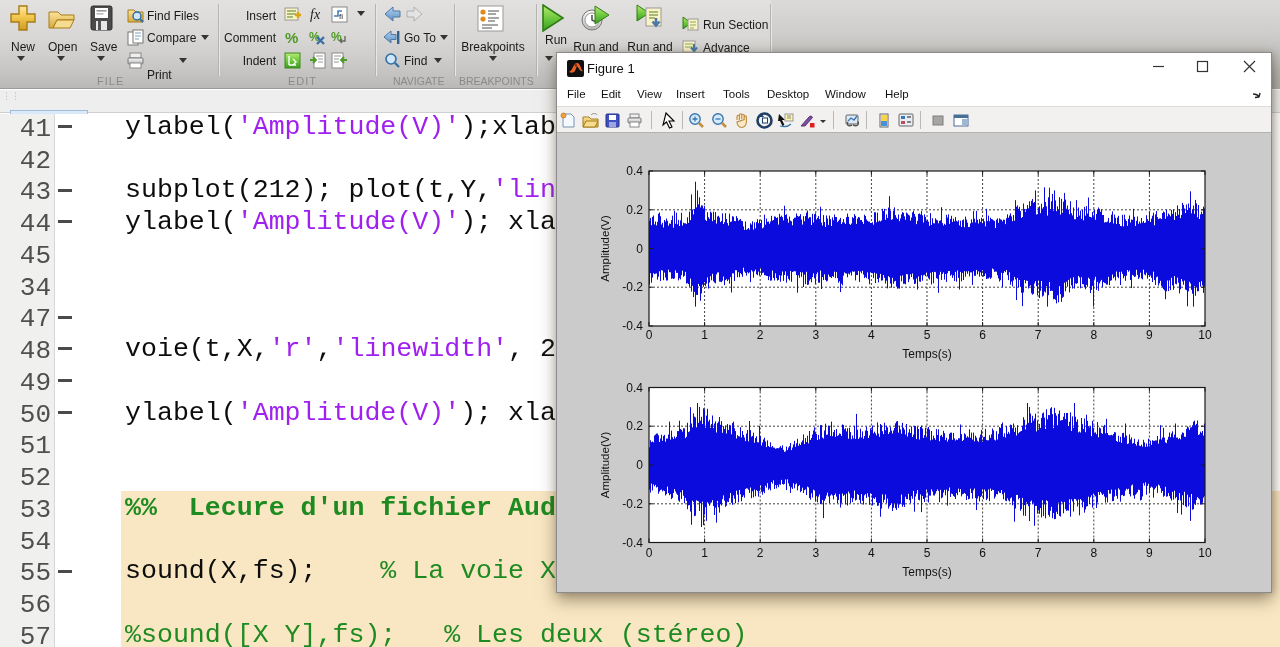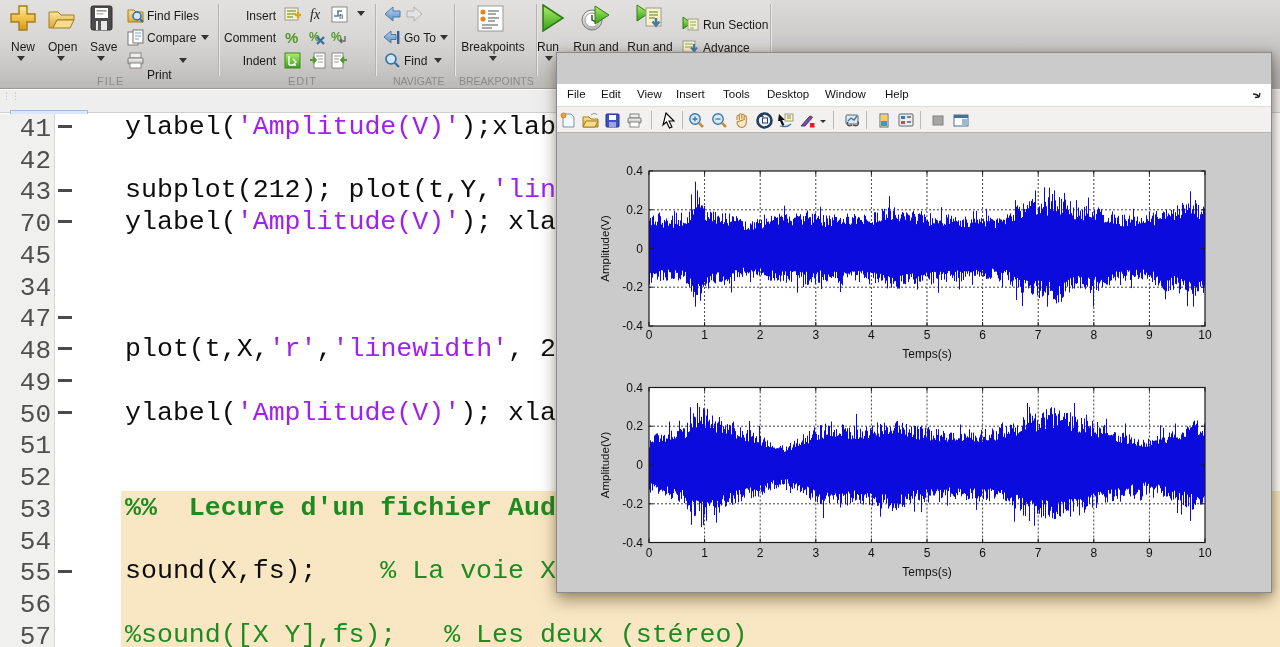--- a/index.html
+++ b/index.html
@@ -178,21 +178,21 @@
       <circle cx="6" cy="14" r="2.6" fill="#e08a1e"></circle>
       <path d="M11 6h11M11 9h8M11 13h11M11 16h7M5 20h16M5 23h10" stroke="#8a8a8a" stroke-width="1.4"></path>
     </svg>
     <div class="btxt" style="left:455px;top:40px;width:76px;text-align:center">Breakpoints</div>
     <div class="ddown" style="left:489px;top:56px"></div>
     <div class="glabel" style="left:459px;letter-spacing:0;font-size:10.5px">BREAKPOINTS</div>
     <div class="vsep" style="left:536px"></div>
     <svg class="abs" style="left:541px;top:4px" width="24" height="28" viewBox="0 0 24 28">
       <path d="M2 1l20 13L2 27z" fill="url(#grn)" stroke="#2f7d15" stroke-width="1.6"></path>
     </svg>
-    <div class="btxt" style="left:537px;top:40px;width:30px;text-align:left">Run</div>
+    <div class="btxt" style="left:537px;top:33px;width:30px;text-align:right">Run</div>
     <div class="ddown" style="left:545px;top:56px"></div>
     <svg class="abs" style="left:581px;top:4px" width="30" height="28" viewBox="0 0 30 28">
       <circle cx="11" cy="16" r="10" fill="url(#sil)" stroke="#777"></circle>
       <circle cx="11" cy="16" r="7" fill="#fff" stroke="#999"></circle>
       <path d="M11 11v5l4 2" stroke="#555" stroke-width="1.6" fill="none"></path>
       <path d="M14 2l14 9-14 9z" fill="url(#grn)" stroke="#2f7d15"></path>
     </svg>
     <div class="btxt" style="left:572px;top:40px;width:48px;text-align:center">Run and</div>
     <svg class="abs" style="left:634px;top:4px" width="32" height="28" viewBox="0 0 32 28">
       <path d="M3 1l12 8-12 8z" fill="url(#grn)" stroke="#2f7d15"></path>
@@ -224,48 +224,65 @@
     <div id="editor">
       <div id="gutter"></div>
       <div id="sectionhl"></div>
       <div class="lnum" style="top:-0.2px">41</div>
       <div class="dashm" style="top:11.0px"></div>
       <div class="cl" style="top:-2.2px"><span>ylabel(</span><span class="str">'Amplitude(V)'</span><span>);xlabel(</span><span class="str">'Temps(s)'</span><span>);</span></div>
       <div class="lnum" style="top:31.6px">42</div>
       <div class="lnum" style="top:63.3px">43</div>
       <div class="dashm" style="top:74.5px"></div>
       <div class="cl" style="top:61.3px"><span>subplot(212); plot(t,Y,</span><span class="str">'linewidth'</span><span>, 2);</span></div>
-      <div class="lnum" style="top:95.1px">70</div>
+      <div class="lnum" style="top:95.1px">44</div>
       <div class="dashm" style="top:106.2px"></div>
       <div class="cl" style="top:93.1px"><span>ylabel(</span><span class="str">'Amplitude(V)'</span><span>); xlabel(</span><span class="str">'Temps(s)'</span><span>);</span></div>
       <div class="lnum" style="top:126.8px">45</div>
       <div class="lnum" style="top:158.6px">34</div>
       <div class="lnum" style="top:190.3px">47</div>
       <div class="dashm" style="top:201.5px"></div>
       <div class="lnum" style="top:222.1px">48</div>
       <div class="dashm" style="top:233.2px"></div>
-      <div class="cl" style="top:220.1px"><span>plot(t,X,</span><span class="str">'r'</span><span>,</span><span class="str">'linewidth'</span><span>, 2);</span></div>
+      <div class="cl" style="top:220.1px"><span>voie(t,X,</span><span class="str">'r'</span><span>,</span><span class="str">'linewidth'</span><span>, 2);</span></div>
       <div class="lnum" style="top:253.8px">49</div>
       <div class="dashm" style="top:265.0px"></div>
       <div class="lnum" style="top:285.6px">50</div>
       <div class="dashm" style="top:296.8px"></div>
       <div class="cl" style="top:283.6px"><span>ylabel(</span><span class="str">'Amplitude(V)'</span><span>); xlabel(</span><span class="str">'Temps(s)'</span><span>);</span></div>
       <div class="lnum" style="top:317.3px">51</div>
       <div class="lnum" style="top:349.1px">52</div>
       <div class="lnum" style="top:380.8px">53</div>
       <div class="cl" style="top:378.8px"><span class="cmt" style="font-weight:bold">%%  Lecure d'un fichier Audio</span></div>
       <div class="lnum" style="top:412.6px">54</div>
       <div class="lnum" style="top:444.3px">55</div>
       <div class="dashm" style="top:455.5px"></div>
       <div class="cl" style="top:442.3px"><span>sound(X,fs);    </span><span class="cmt">% La voie X (mono)</span></div>
       <div class="lnum" style="top:476.1px">56</div>
       <div class="lnum" style="top:507.8px">57</div>
       <div class="cl" style="top:505.8px"><span class="cmt">%sound([X Y],fs);   % Les deux (stéreo)</span></div>
     </div>
     <div id="figwin">
+      <div id="ftitle">
+        <svg class="abs" style="left:10px;top:7px" width="17" height="17" viewBox="0 0 17 17">
+          <rect width="17" height="17" rx="2" fill="#101010"></rect>
+          <path d="M2 12c2-1 3-3 4-5s2-4 4-4 3 2 4 5c.5 1.5 1 2.5 2 3-1.5.5-2.5 0-3.5-1.5L10 6l-2 5c-1.5 2-3.5 2-6 1z" fill="#e8632a"></path>
+          <path d="M8.5 7L7 4.5 9 3l1.5 3z" fill="#8b2f10"></path>
+        </svg>
+        <span class="t">Figure 1</span>
+        <svg class="wbtn" style="left:586px" width="30" height="31">
+          <path d="M10 13.5h11" stroke="#333" stroke-width="1.2"></path>
+        </svg>
+        <svg class="wbtn" style="left:630px" width="30" height="31">
+          <rect x="10.5" y="8.5" width="10" height="10" fill="none" stroke="#333" stroke-width="1.2"></rect>
+        </svg>
+        <svg class="wbtn" style="left:677px" width="30" height="31">
+          <path d="M10 8l11 11M21 8L10 19" stroke="#333" stroke-width="1.2"></path>
+        </svg>
+      </div>
       <div id="fmenu">
         <span style="left:10px">File</span>
         <span style="left:44px">Edit</span>
         <span style="left:80px">View</span>
         <span style="left:119px">Insert</span>
         <span style="left:166px">Tools</span>
         <span style="left:210px">Desktop</span>
         <span style="left:268px">Window</span>
         <span style="left:328px">Help</span>
         <svg class="abs" style="left:694px;top:6px" width="12" height="12" viewBox="0 0 12 12">

